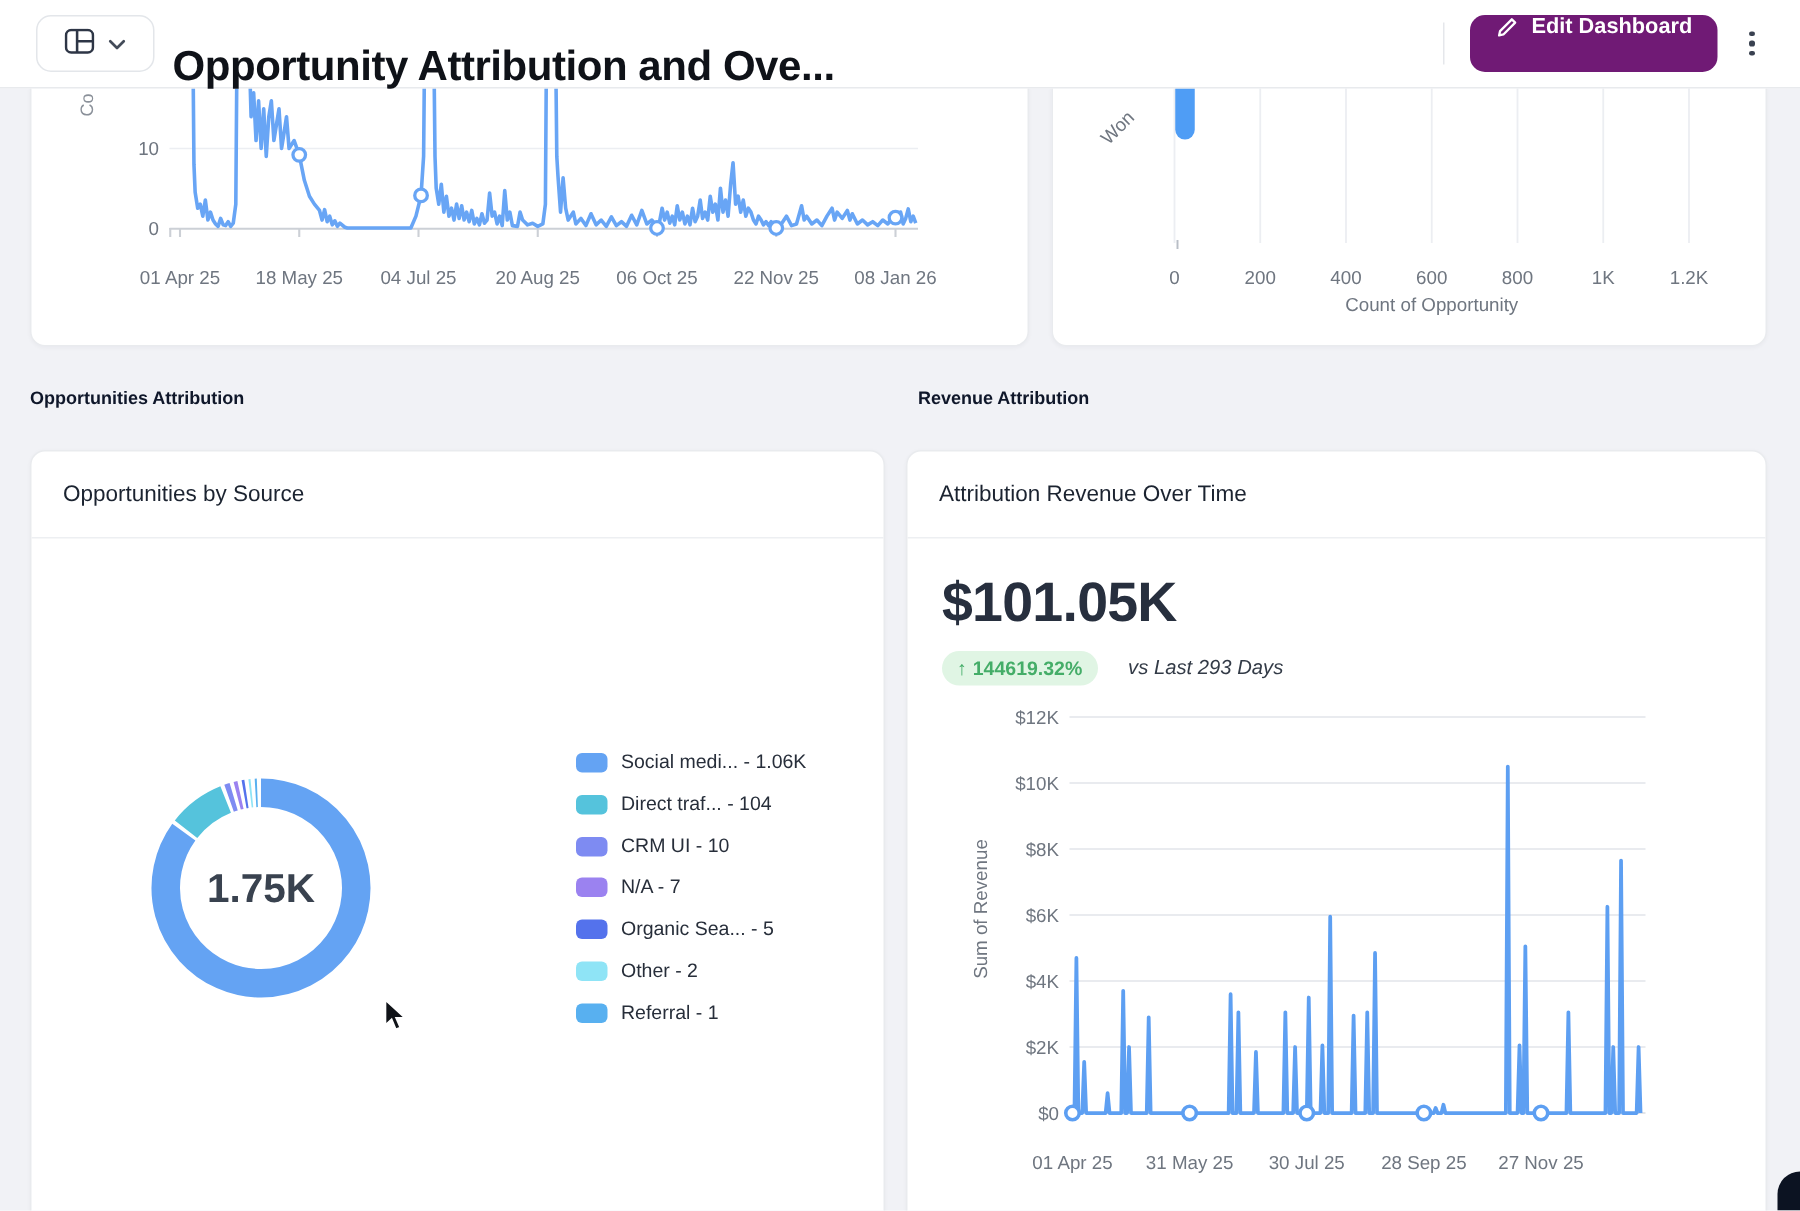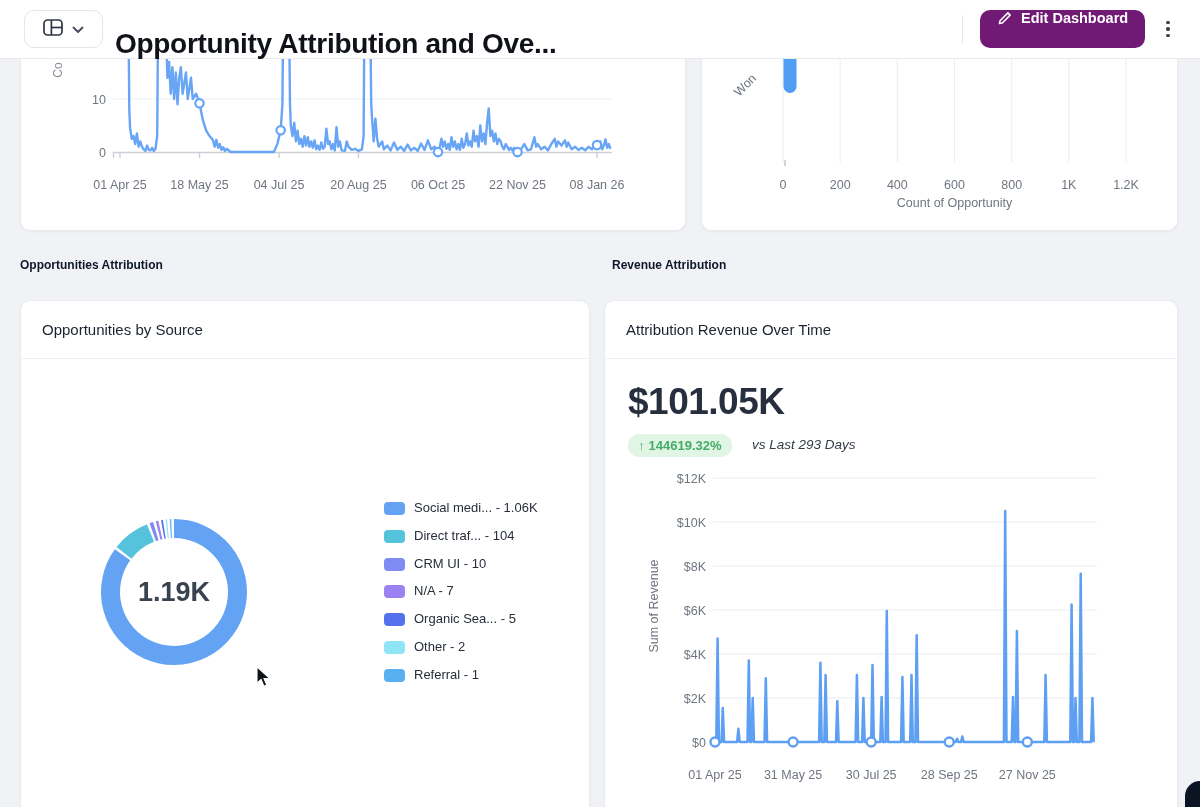--- a/index.html
+++ b/index.html
@@ -156,21 +156,21 @@
   </div>
   <svg id="donut-svg" class="chart" width="270" height="270" viewBox="0 0 270 270">
       <path d="M134.00 70.50 A63.5 63.5 0 1 1 82.55 96.78" fill="none" stroke="#64a3f3" stroke-width="19"></path>
       <path d="M84.02 94.83 A63.5 63.5 0 0 1 110.44 75.03" fill="none" stroke="#55c3dc" stroke-width="19"></path>
       <path d="M112.72 74.17 A63.5 63.5 0 0 1 115.78 73.17" fill="none" stroke="#7e8bf2" stroke-width="19"></path>
       <path d="M118.12 72.52 A63.5 63.5 0 0 1 120.31 71.99" fill="none" stroke="#9b82f0" stroke-width="19"></path>
       <path d="M122.70 71.51 A63.5 63.5 0 0 1 124.29 71.25" fill="none" stroke="#5472ec" stroke-width="19"></path>
       <path d="M126.70 70.92 A63.5 63.5 0 0 1 127.91 70.79" fill="none" stroke="#8fe4f6" stroke-width="19"></path>
       <path d="M130.34 70.61 A63.5 63.5 0 0 1 131.56 70.55" fill="none" stroke="#58b0f0" stroke-width="19"></path>
     </svg>
-  <div id="donut-center">1.19K</div>
+  <div id="donut-center">1.75K</div>
   <div id="legend">
       <div class="lg-row">
         <span class="lg-sw" style="background: rgb(100, 163, 243);"></span>
         <span class="lg-lb">Social medi... - 1.06K</span>
       </div>
       <div class="lg-row">
         <span class="lg-sw" style="background: rgb(85, 195, 220);"></span>
         <span class="lg-lb">Direct traf... - 104</span>
       </div>
       <div class="lg-row">

